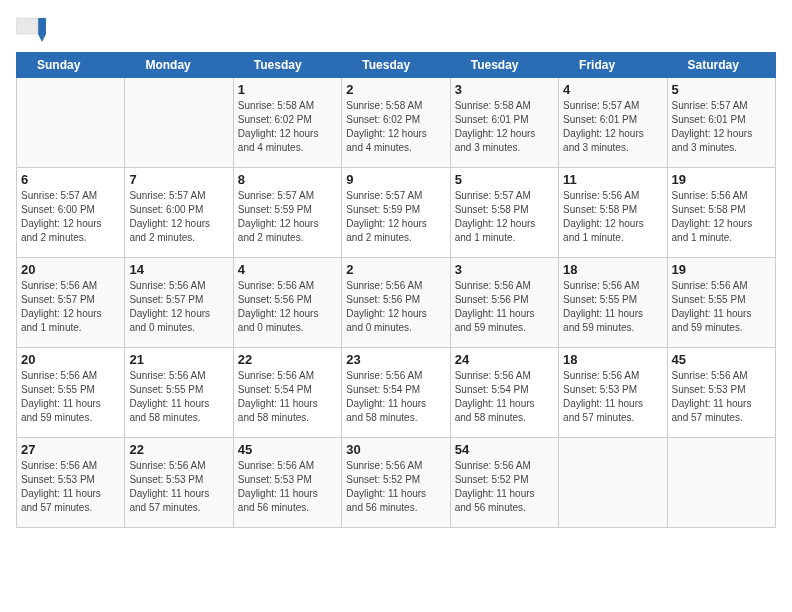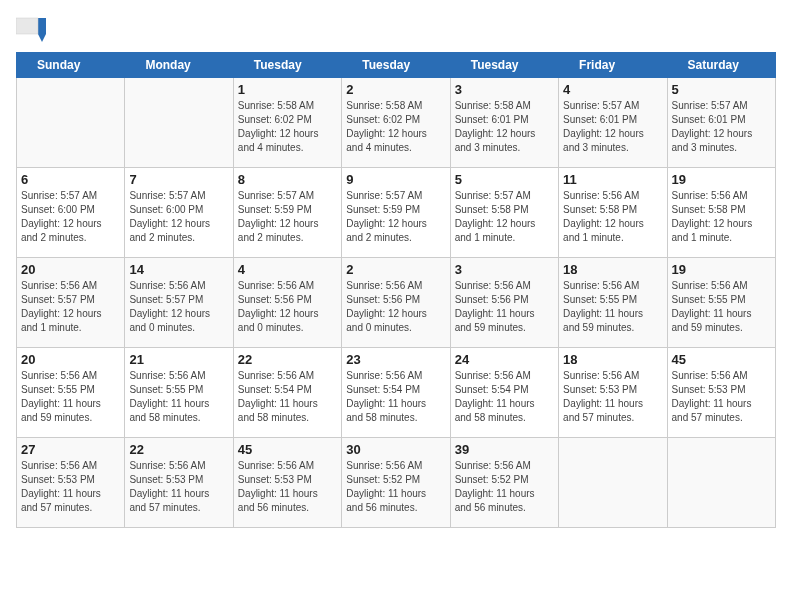--- a/index.html
+++ b/index.html
@@ -336,21 +336,21 @@
 and 56 minutes.</div>
         </td>
         <td>
           <span class="day-number">30</span>
           <div class="day-info" style="white-space: pre-line;">Sunrise: 5:56 AM
 Sunset: 5:52 PM
 Daylight: 11 hours
 and 56 minutes.</div>
         </td>
         <td>
-          <span class="day-number">39</span>
+          <span class="day-number">54</span>
           <div class="day-info" style="white-space: pre-line;">Sunrise: 5:56 AM
 Sunset: 5:52 PM
 Daylight: 11 hours
 and 56 minutes.</div>
         </td>
         <td></td>
         <td></td>
       </tr>
     </tbody>
 </table>

